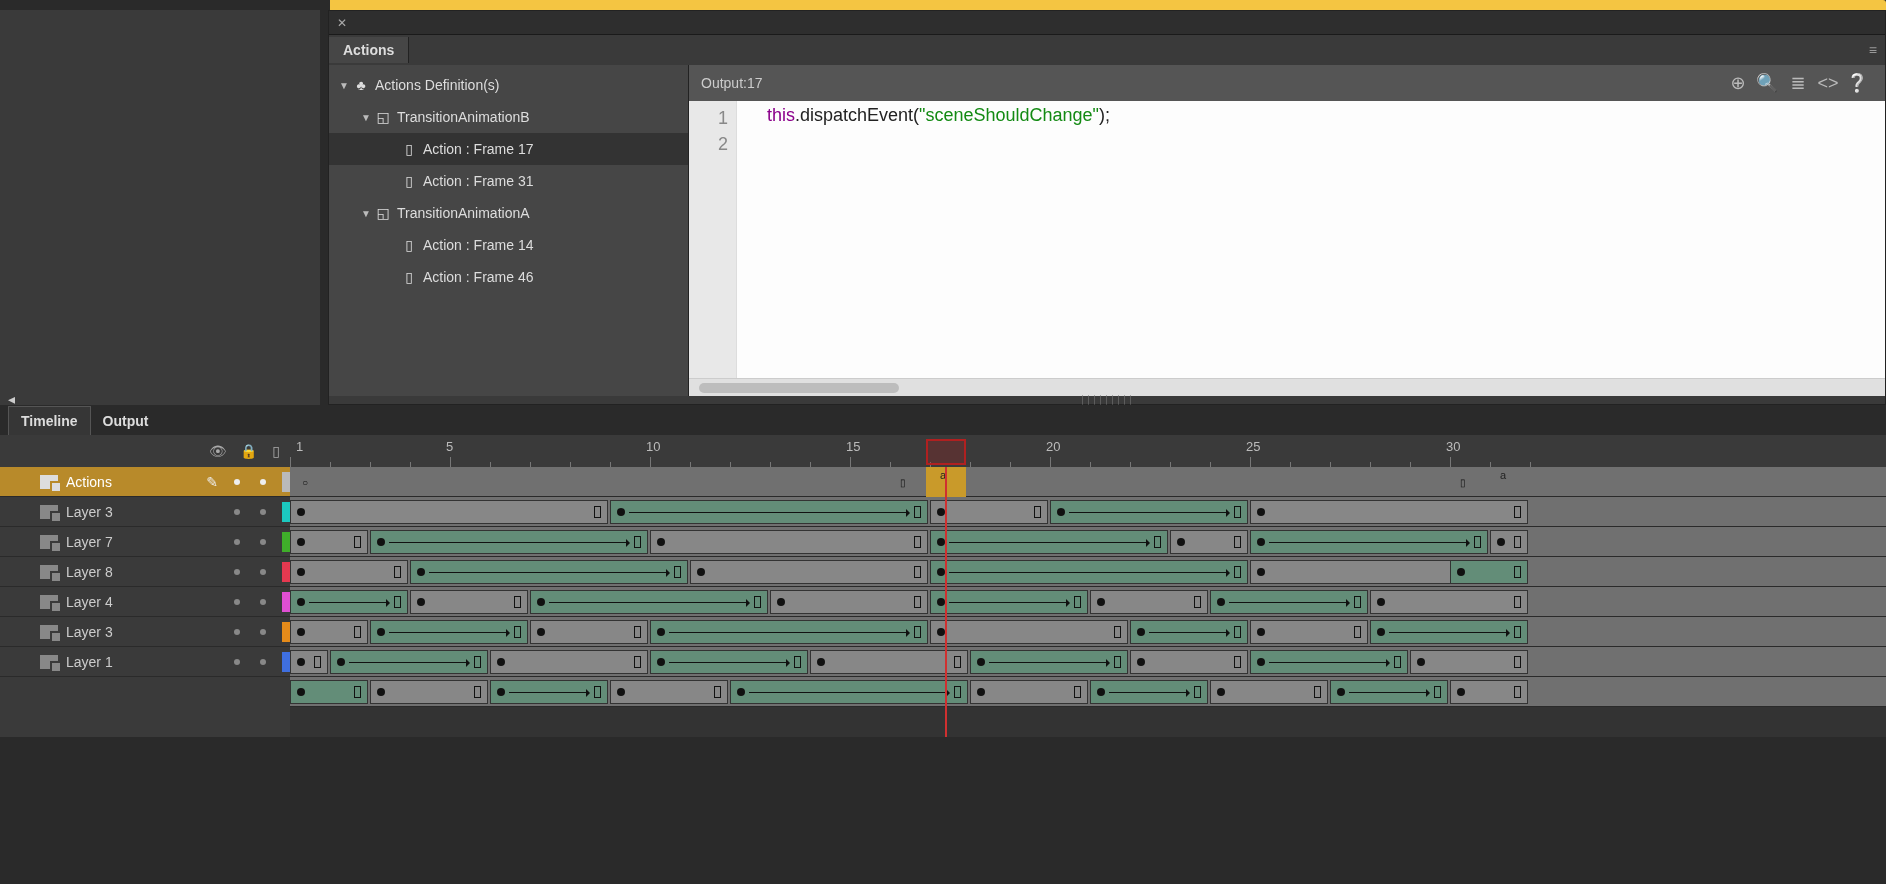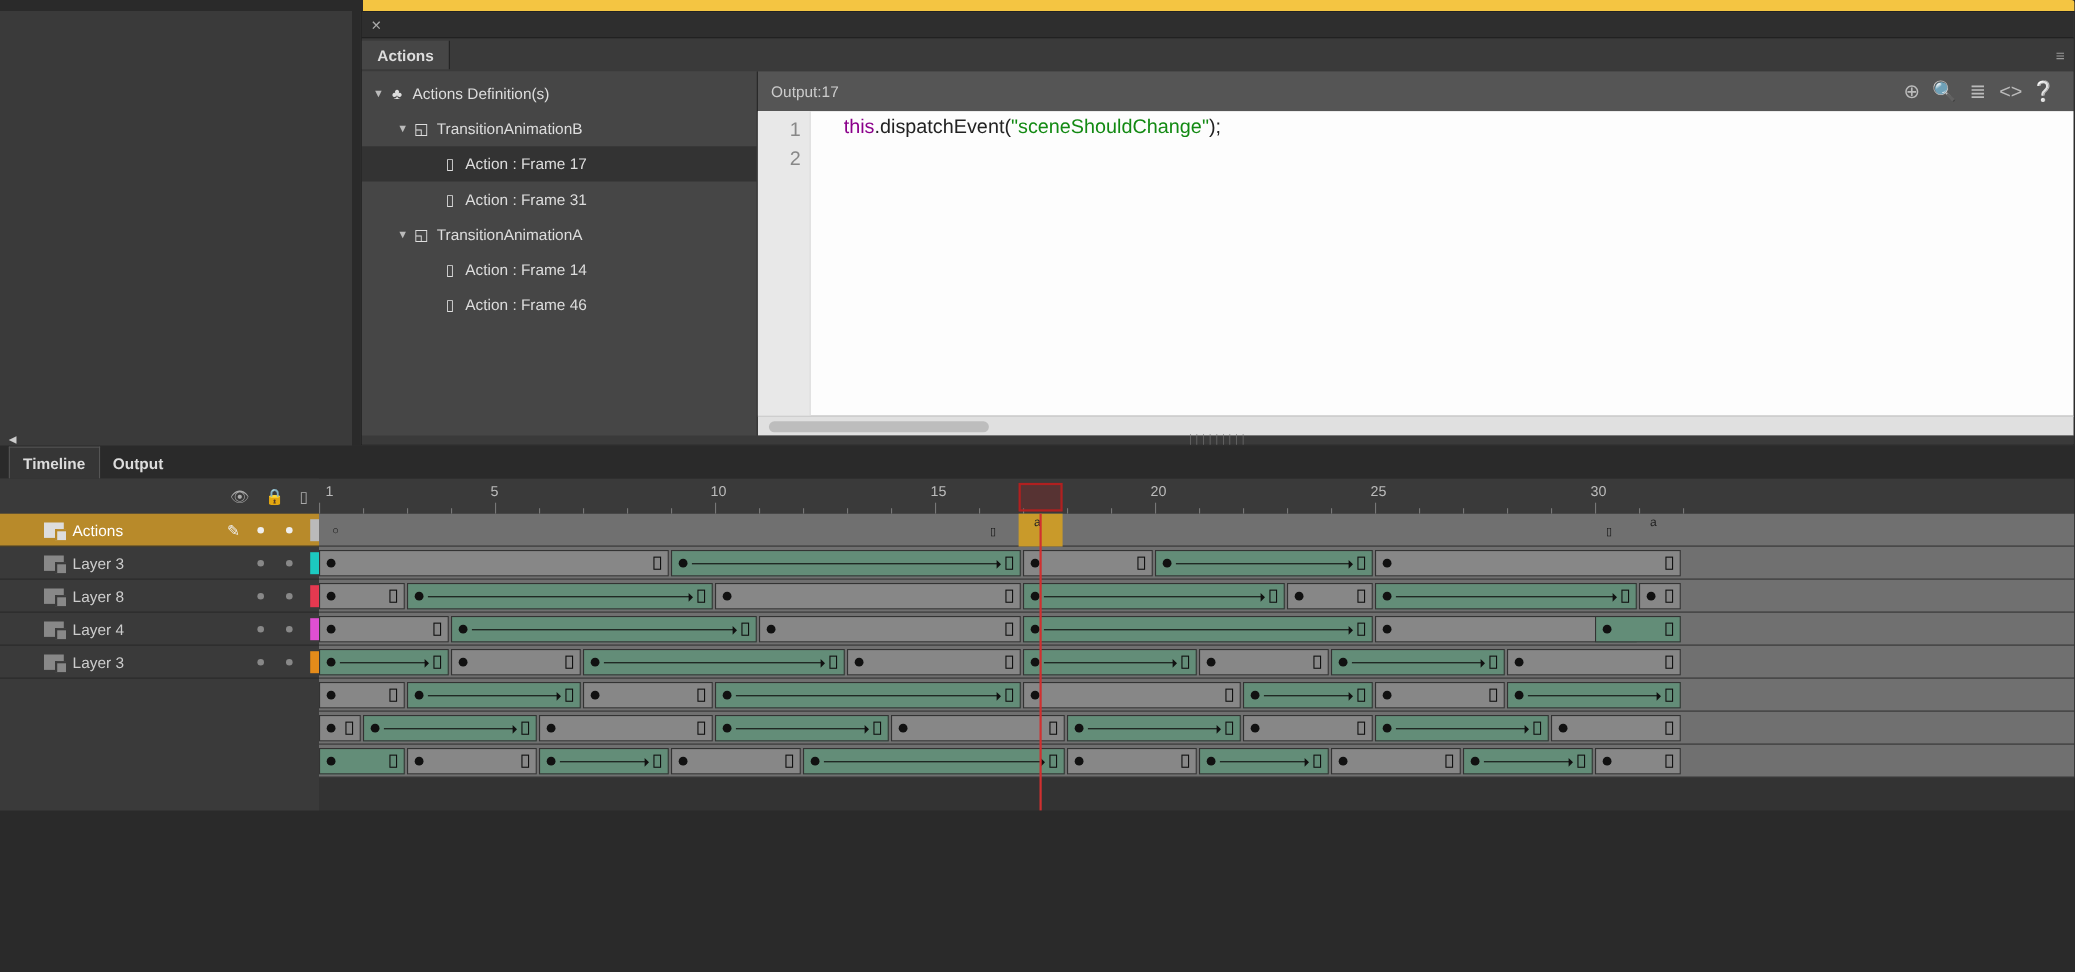--- a/index.html
+++ b/index.html
@@ -180,20 +180,28 @@
           <div class="layer-row">
             <span class="licon"></span>
     <span class="lname">Layer 3</span>
 
     <span class="dot"></span>
     <span class="dot"></span>
     <span class="swatch" style="background:#1cc9c0"></span>
           </div>
           <div class="layer-row">
             <span class="licon"></span>
+    <span class="lname">Layer 7</span>
+
+    <span class="dot"></span>
+    <span class="dot"></span>
+    <span class="swatch" style="background:#3fae2a"></span>
+          </div>
+          <div class="layer-row">
+            <span class="licon"></span>
     <span class="lname">Layer 8</span>
 
     <span class="dot"></span>
     <span class="dot"></span>
     <span class="swatch" style="background:#e53950"></span>
           </div>
           <div class="layer-row">
             <span class="licon"></span>
     <span class="lname">Layer 4</span>
 
@@ -201,20 +209,28 @@
     <span class="dot"></span>
     <span class="swatch" style="background:#e04fd3"></span>
           </div>
           <div class="layer-row">
             <span class="licon"></span>
     <span class="lname">Layer 3</span>
 
     <span class="dot"></span>
     <span class="dot"></span>
     <span class="swatch" style="background:#e58b1a"></span>
+          </div>
+          <div class="layer-row">
+            <span class="licon"></span>
+    <span class="lname">Layer 1</span>
+
+    <span class="dot"></span>
+    <span class="dot"></span>
+    <span class="swatch" style="background:#3f6fe0"></span>
           </div>
         </div>
     </div>
     <div class="track-col">
       <div class="ruler" id="ruler">
           <span class="num" style="left: 6px;">1</span>
           <span class="num" style="left: 156px;">5</span>
           <span class="num" style="left: 356px;">10</span>
           <span class="num" style="left: 556px;">15</span>
           <span class="num" style="left: 756px;">20</span>

